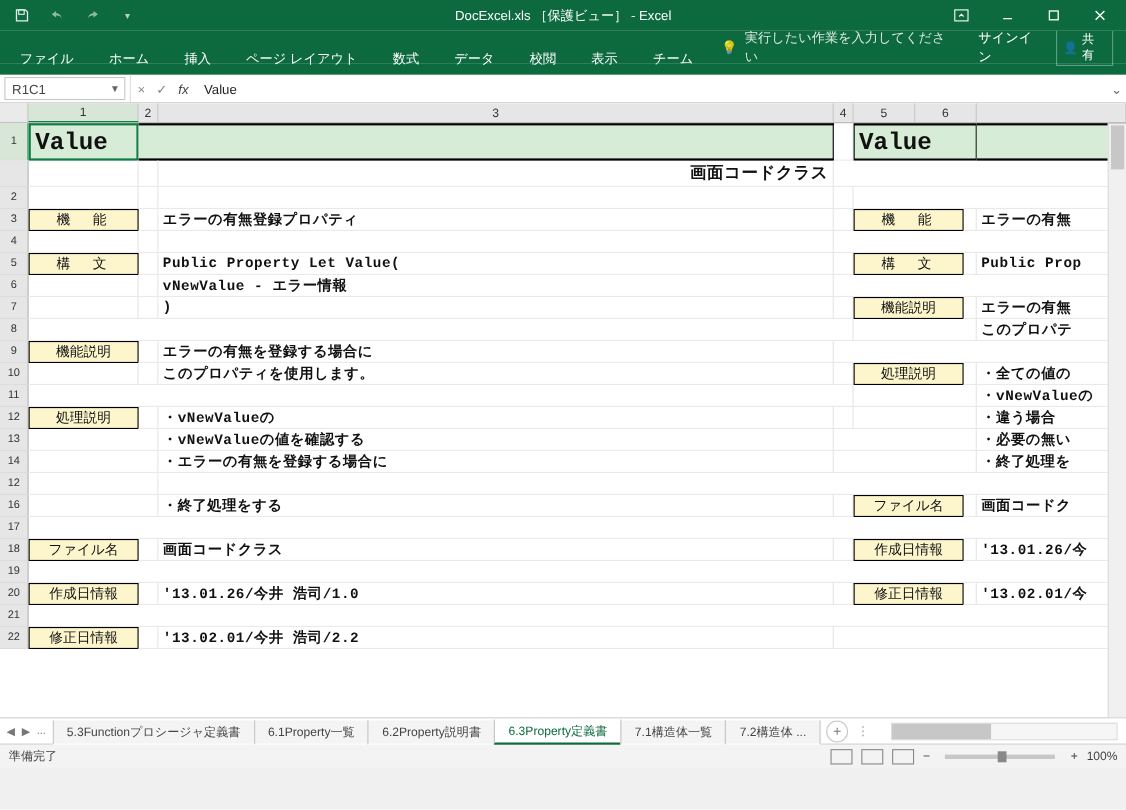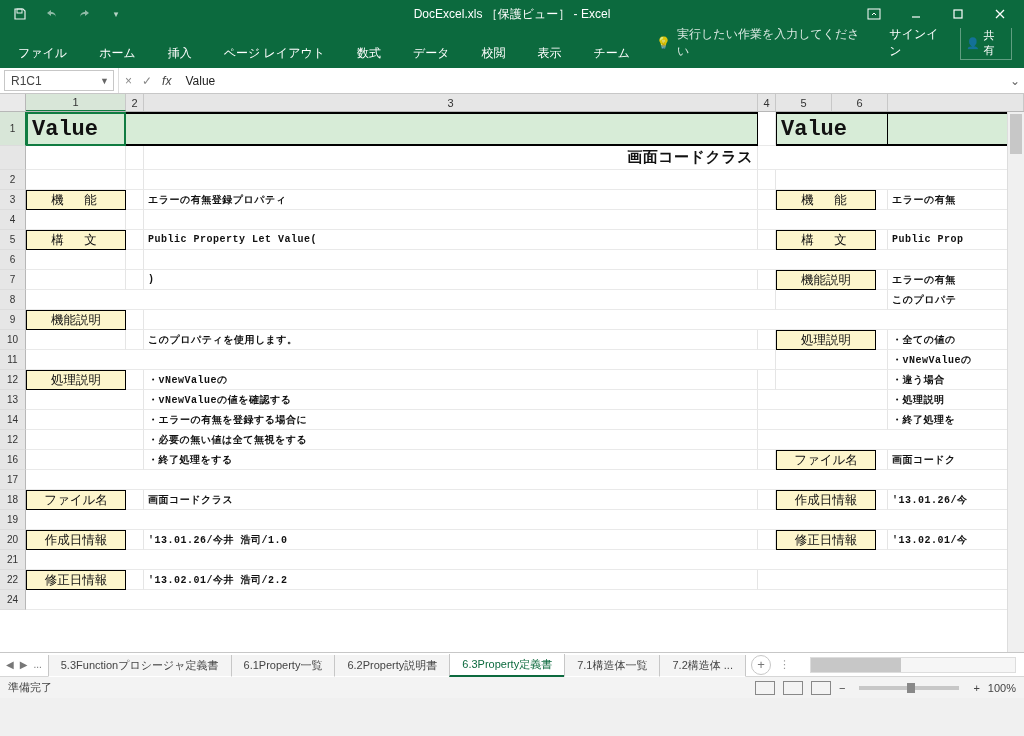--- a/index.html
+++ b/index.html
@@ -31,21 +31,21 @@
 .grid-wrap { position: relative; height: 558px; background: #fff; }
 .col-headers { display: flex; height: 18px; background: #e6e6e6; border-bottom: 1px solid #b7b7b7; font-size: 11px; color: #333; }
 .selectall { width: 26px; border-right: 1px solid #b7b7b7; background: #eaeaea; }
 .colh { border-right: 1px solid #c8c8c8; display: flex; align-items: center; justify-content: center; position: relative; }
 .colh.sel { background: #d8e6d8; border-bottom: 1px solid #107c41; }
 
 .row-line { display: flex; height: 20px; }
 .rowh { width: 26px; background: #e6e6e6; border-right: 1px solid #b7b7b7; border-bottom: 1px solid #dcdcdc; font-size: 10px; color: #333; display: flex; align-items: center; justify-content: center; }
 .rowh.sel { background: #d8e6d8; border-right: 1px solid #107c41; }
 .cell { border-right: 1px solid #e5e5e5; border-bottom: 1px solid #e9e9e9; font-size: 12px; color: #111; padding: 0 4px; display: flex; align-items: center; white-space: nowrap; overflow: hidden; }
-.cell.mono { font-family: 'Courier New', monospace; font-size: 10px; font-weight: bold; letter-spacing: 0.5px; }
+.cell.mono { font-family: 'Courier New', monospace; font-size: 13px; font-weight: bold; letter-spacing: 0.5px; }
 
 .value-header { background: #d7ecd7; border: 1px solid #000; border-top-width: 2px; border-bottom-width: 2px; font-family: 'Courier New', monospace; font-size: 22px; font-weight: bold; padding: 2px 4px; }
 .yellow-lbl { background: #fdf6cc; border: 1px solid #000; font-family: 'Courier New', monospace; font-size: 12.5px; text-align: center; justify-content: center; letter-spacing: 4px; }
 .yellow-lbl.tight { letter-spacing: 0; }
 .sel-border { border: 2px solid #107c41; }
 
 .vscroll { position: absolute; right: 0; top: 18px; bottom: 0; width: 17px; background: #f0f0f0; border-left: 1px solid #ddd; }
 .vscroll .thumb { position: absolute; top: 2px; left: 2px; right: 2px; height: 40px; background: #c7c7c7; }
 
 .sheet-tabs { height: 24px; background: #fff; border-top: 1px solid #c7c7c7; display: flex; align-items: center; font-size: 11px; color: #444; }
@@ -221,20 +221,21 @@
       <div class="cell" style="width:18px"></div>
       <div class="cell yellow-lbl" style="width:100px">構　文</div>
       <div class="cell" style="width:12px"></div>
       <div class="cell mono" style="flex:1">Public Prop</div>
     </div>
 
     <div class="row-line">
       <div class="rowh">6</div>
       <div class="cell" style="width:100px"></div>
         <div class="cell" style="width:18px"></div>
+      <div class="cell mono" style="width:614px">  vNewValue  - エラー情報</div>
       <div class="cell" style="flex:1"></div>
     </div>
 
     <div class="row-line">
       <div class="rowh">7</div>
       <div class="cell" style="width:100px"></div>
         <div class="cell" style="width:18px"></div>
       <div class="cell mono" style="width:614px">)</div>
       <div class="cell" style="width:18px"></div>
       <div class="cell yellow-lbl tight" style="width:100px">機能説明</div>
@@ -246,20 +247,21 @@
       <div class="rowh">8</div>
       <div class="cell" style="width:750px"></div>
       <div class="cell" style="width:112px"></div>
       <div class="cell mono" style="flex:1">このプロパテ</div>
     </div>
 
     <div class="row-line">
       <div class="rowh">9</div>
       <div class="cell yellow-lbl tight" style="width:100px">機能説明</div>
       <div class="cell" style="width:18px"></div>
+      <div class="cell mono" style="width:614px">エラーの有無を登録する場合に</div>
       <div class="cell" style="flex:1"></div>
     </div>
 
     <div class="row-line">
       <div class="rowh">10</div>
       <div class="cell" style="width:100px"></div>
         <div class="cell" style="width:18px"></div>
       <div class="cell mono" style="width:614px">このプロパティを使用します。</div>
       <div class="cell" style="width:18px"></div>
       <div class="cell yellow-lbl tight" style="width:100px">処理説明</div>
@@ -282,35 +284,34 @@
       <div class="cell" style="width:18px"></div>
       <div class="cell" style="width:112px"></div>
       <div class="cell mono" style="flex:1">  ・違う場合</div>
     </div>
 
     <div class="row-line">
       <div class="rowh">13</div>
       <div class="cell" style="width:118px"></div>
       <div class="cell mono" style="width:614px">・vNewValueの値を確認する</div>
       <div class="cell" style="width:130px"></div>
-      <div class="cell mono" style="flex:1">・処理説明</div>
+      <div class="cell mono" style="flex:1">・必要の無い</div>
     </div>
 
     <div class="row-line">
       <div class="rowh">14</div>
       <div class="cell" style="width:118px"></div>
       <div class="cell mono" style="width:614px">  ・エラーの有無を登録する場合に</div>
       <div class="cell" style="width:130px"></div>
       <div class="cell mono" style="flex:1">・終了処理を</div>
     </div>
 
     <div class="row-line">
       <div class="rowh">12</div>
       <div class="cell" style="width:118px"></div>
-      <div class="cell mono" style="width:614px">・必要の無い値は全て無視をする</div>
       <div class="cell" style="flex:1"></div>
     </div>
 
     <div class="row-line">
       <div class="rowh">16</div>
       <div class="cell" style="width:118px"></div>
       <div class="cell mono" style="width:614px">・終了処理をする</div>
       <div class="cell" style="width:18px"></div>
       <div class="cell yellow-lbl tight" style="width:100px">ファイル名</div>
       <div class="cell" style="width:12px"></div>
@@ -355,24 +356,20 @@
     </div>
 
     <div class="row-line">
       <div class="rowh">22</div>
       <div class="cell yellow-lbl tight" style="width:100px">修正日情報</div>
       <div class="cell" style="width:18px"></div>
       <div class="cell mono" style="width:614px">'13.02.01/今井 浩司/2.2</div>
       <div class="cell" style="flex:1"></div>
     </div>
 
-    <div class="row-line">
-      <div class="rowh">24</div>
-      <div class="cell" style="flex:1"></div>
-    </div>
   </div>
 
   <div class="vscroll">
     <div class="thumb"></div>
   </div>
 </div>
 
 <div class="sheet-tabs">
   <div class="sheet-nav">
     <span>◀</span>

